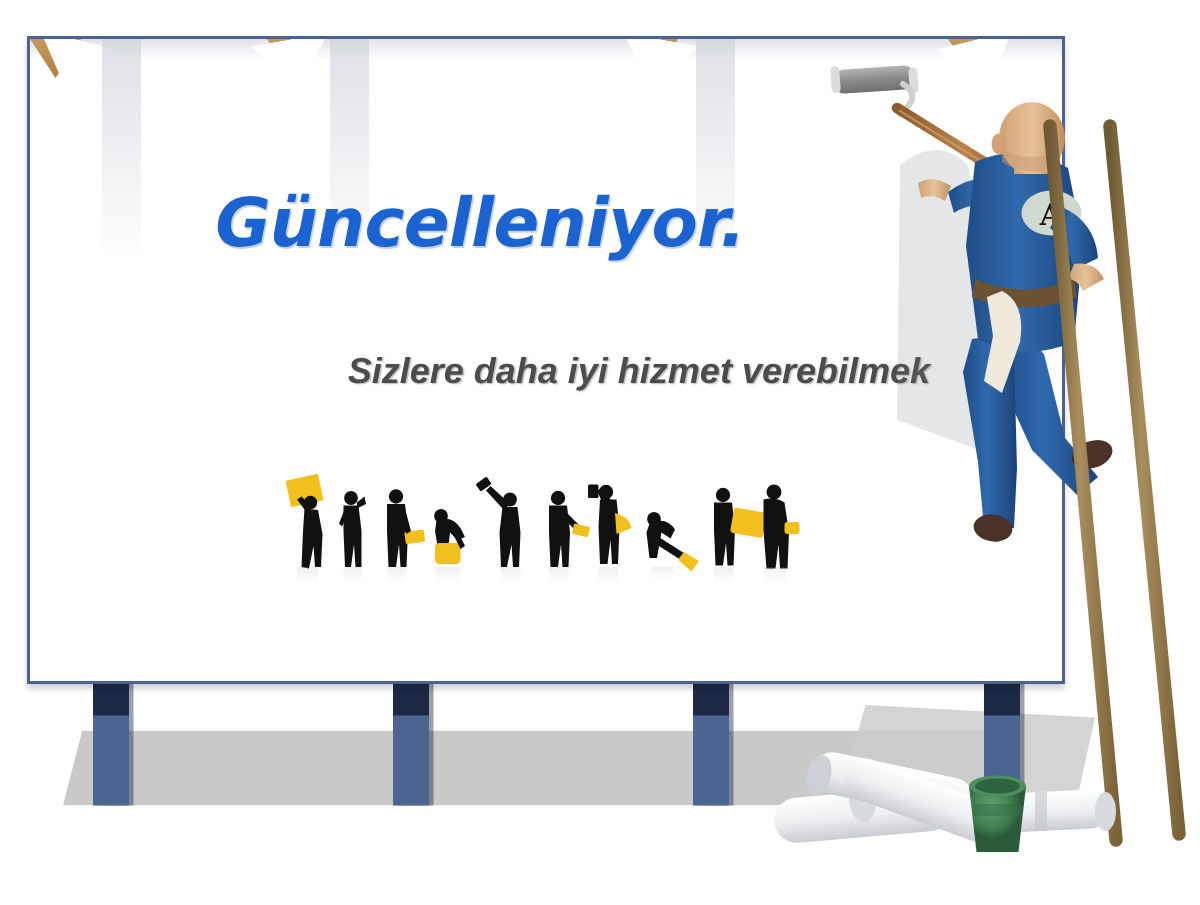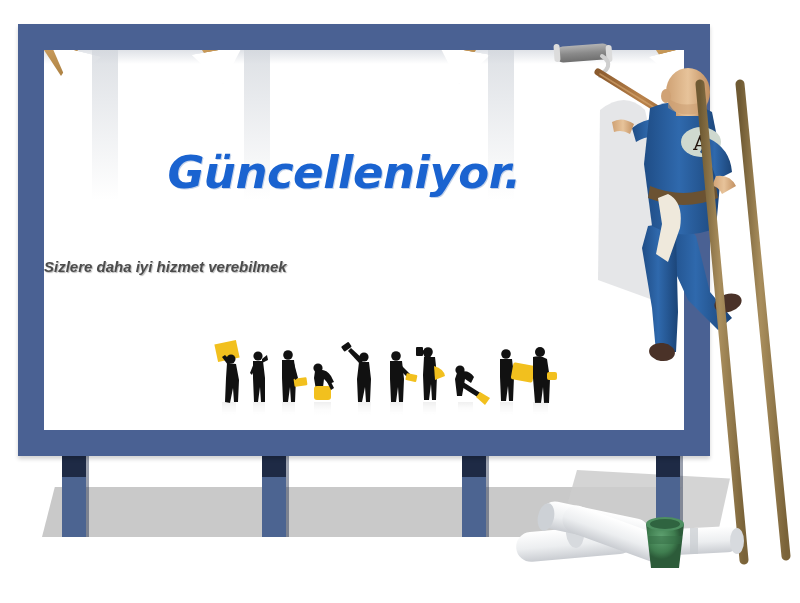--- a/index.html
+++ b/index.html
@@ -59,21 +59,21 @@
   }
 
   
   .billboard {
     position: absolute;
     left: 18px;
     top: 24px;
     width: 692px;
     height: 432px;
     background: #4a6193;
-    padding: 26px;
+    padding: 2px;
     box-sizing: border-box;
     box-shadow: 0 3px 4px rgba(0,0,0,.18);
   }
   .billboard-inner {
     position: relative;
     width: 100%;
     height: 100%;
     background: #ffffff;
     overflow: hidden;
   }
@@ -138,25 +138,25 @@
     font-weight: bold;
     font-size: 45px;
     letter-spacing: -0.5px;
     color: #1a63d0;
     text-shadow: 1px 1px 0 rgba(150,175,215,.55);
   }
   .subline {
     position: absolute;
     left: 0;
     width: 600px;
-    text-align: left;
+    text-align: right;
     font-family: "Liberation Sans", sans-serif;
     font-style: italic;
     font-weight: bold;
-    font-size: 15px;
+    font-size: 24px;
     color: #4c4c4c;
     text-shadow: 1px 1px 1px rgba(170,170,170,.85);
   }
   .subline.l1 { top: 208px; }
   .subline.l2 { top: 252px; }
 
   
   .workers {
     position: absolute;
     left: 170px;

